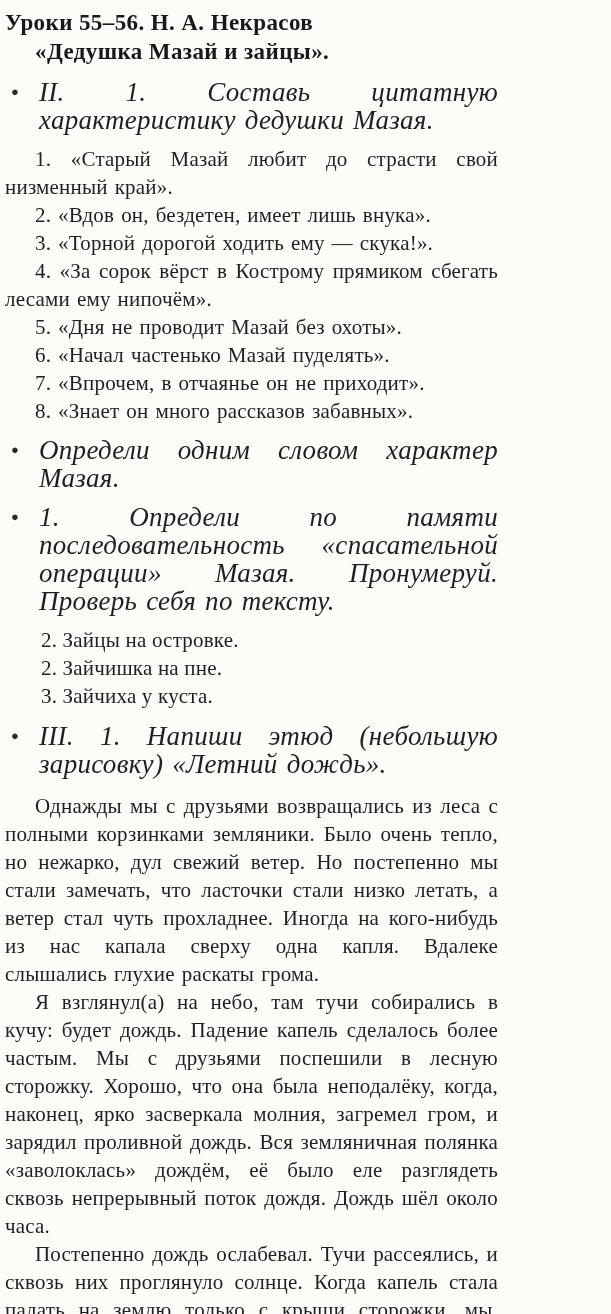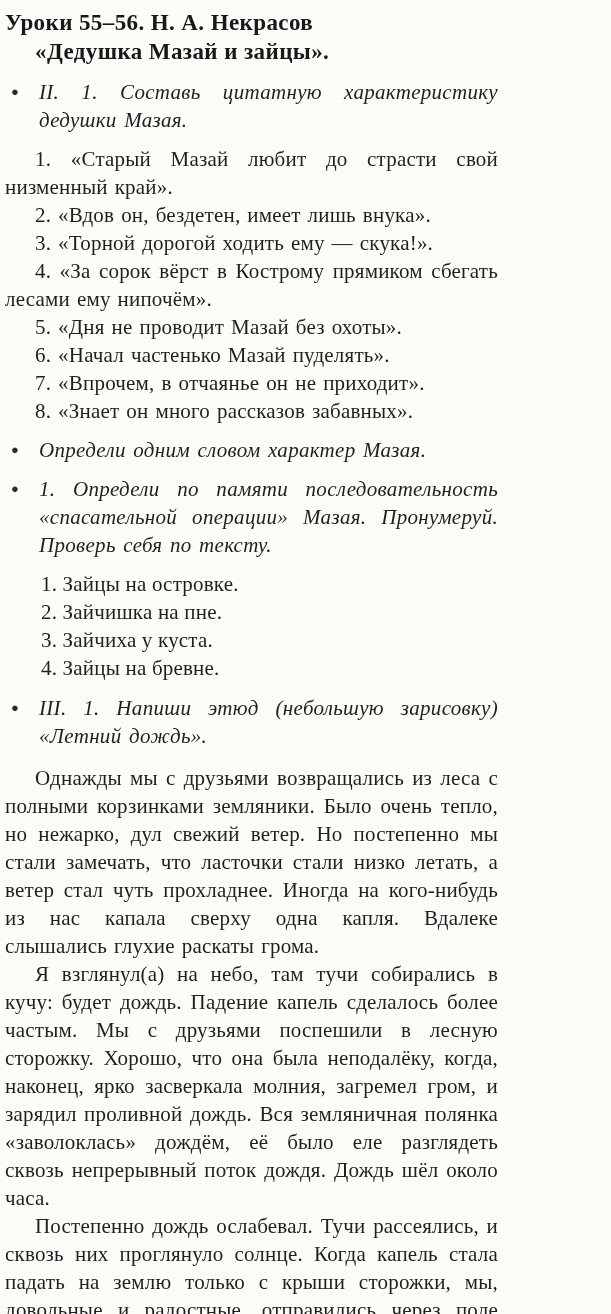--- a/index.html
+++ b/index.html
@@ -38,21 +38,21 @@
     width: 34px;
     font-size: 13px;
     line-height: 28px;
     color: #2a2a2a;
     padding-left: 6px;
     box-sizing: border-box;
   }
   .task .task-text {
     flex: 1 1 auto;
     font-style: italic;
-    font-size: 21px;
+    font-size: 27px;
     line-height: 28px;
     letter-spacing: 0.3px;
     word-spacing: 2px;
     text-align: justify;
   }
   
   .quote, .essay-p {
     margin: 0;
     font-size: 21px;
     line-height: 28px;
@@ -107,24 +107,23 @@
     <div class="task-text">Определи одним словом характер Мазая.</div>
   </div>
 
 
   <div class="task">
     <span class="bullet">●</span>
     <div class="task-text">1. Определи по памяти последовательность «спасательной операции» Мазая. Пронумеруй. Проверь себя по тексту.</div>
   </div>
 
   <div class="seq-block">
-    <p class="seq">1. Зайцы на островке.</p>
+    <p class="seq">2. Зайцы на островке.</p>
     <p class="seq">2. Зайчишка на пне.</p>
     <p class="seq">3. Зайчиха у куста.</p>
-    <p class="seq">4. Зайцы на бревне.</p>
   </div>
 
   <div class="task">
     <span class="bullet">●</span>
     <div class="task-text">III. 1. Напиши этюд (небольшую зарисовку) «Летний дождь».</div>
   </div>
 
   <div class="essay-block">
     <p class="essay-p">Однажды мы с друзьями возвращались из леса с полными корзинками земляники. Было очень тепло, но нежарко, дул свежий ветер. Но постепенно мы стали замечать, что ласточки стали низко летать, а ветер стал чуть прохладнее. Иногда на кого-нибудь из нас капала сверху одна капля. Вдалеке слышались глухие раскаты грома.</p>
     <p class="essay-p">Я взглянул(а) на небо, там тучи собирались в кучу: будет дождь. Падение капель сделалось более частым. Мы с друзьями поспешили в лесную сторожку. Хорошо, что она была неподалёку, когда, наконец, ярко засверкала молния, загремел гром, и зарядил проливной дождь. Вся земляничная полянка «заволоклась» дождём, её было еле разглядеть сквозь непрерывный поток дождя. Дождь шёл около часа.</p>

